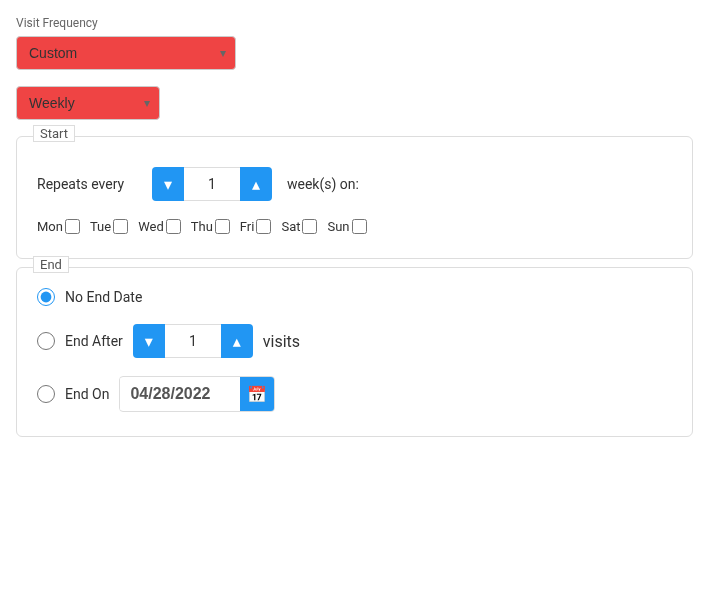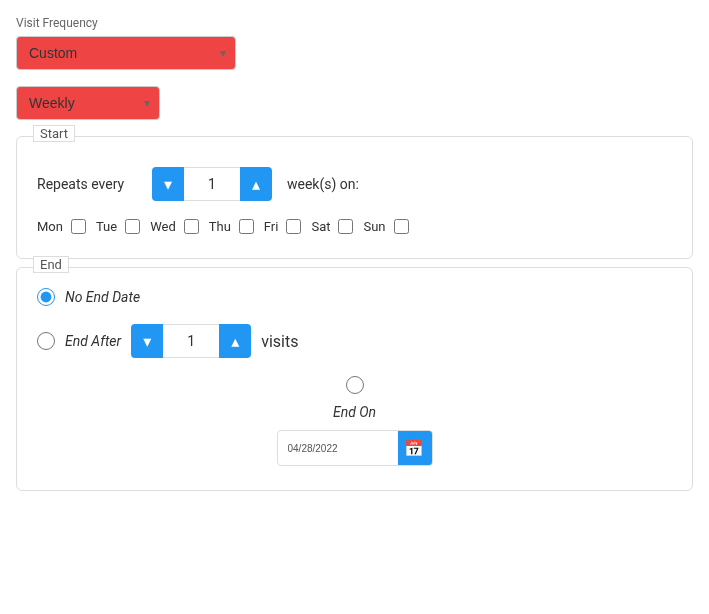--- a/index.html
+++ b/index.html
@@ -129,75 +129,75 @@
       display: flex;
       align-items: center;
       gap: 10px;
       margin-top: 18px;
       flex-wrap: wrap;
     }
 
     .day-item {
       display: flex;
       align-items: center;
-      gap: 8px;
+      gap: 2px;
       font-size: 13px;
       color: #333;
     }
 
     .day-checkbox {
       width: 15px;
       height: 15px;
       cursor: pointer;
       accent-color: #2196F3;
     }
 
     .radio-option {
       display: flex;
       align-items: center;
       gap: 10px;
       margin-bottom: 18px;
     }
 
-    .radio-option:last-child { margin-bottom: 0; flex-direction: column; }
+    .radio-option:last-child { margin-bottom: 0; }
 
     .radio-input {
       width: 18px;
       height: 18px;
       cursor: pointer;
       accent-color: #2196F3;
       flex-shrink: 0;
     }
 
     .radio-label {
       font-size: 14px;
       color: #333;
-      font-style: italic;
     }
 
     .visits-label {
       font-size: 16px;
       color: #333;
     }
 
     .date-input-wrapper {
       display: flex;
       align-items: center;
       border: 1px solid #ddd;
       border-radius: 4px;
       overflow: hidden;
     }
 
     .date-input {
       border: none;
       outline: none;
       padding: 7px 10px;
-      font-size: 10px;
+      font-size: 16px;
       color: #555;
       width: 120px;
+      font-weight: bold;
     }
 
     .calendar-btn {
       background: #2196F3;
       border: none;
       color: #fff;
       width: 34px;
       height: 34px;
       cursor: pointer;
       display: flex;

